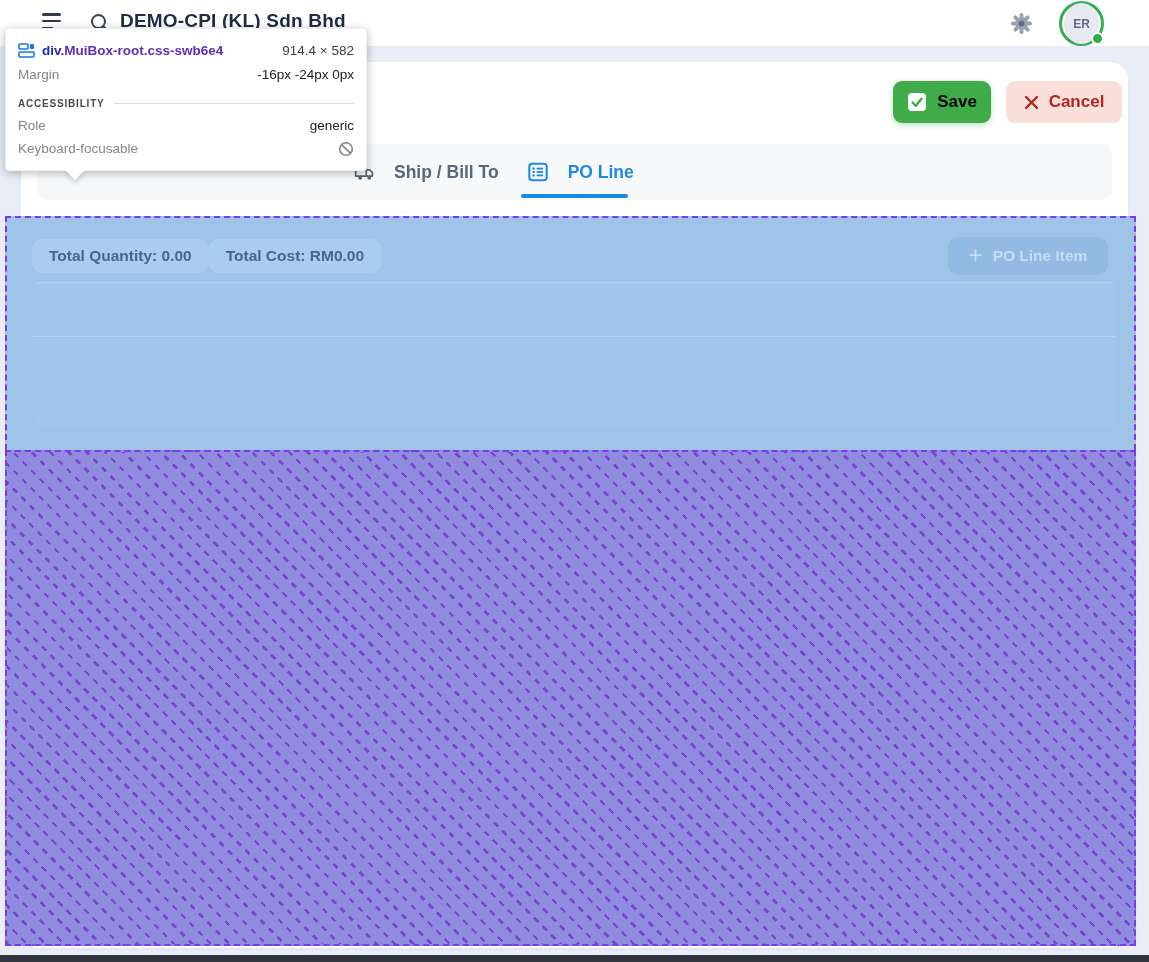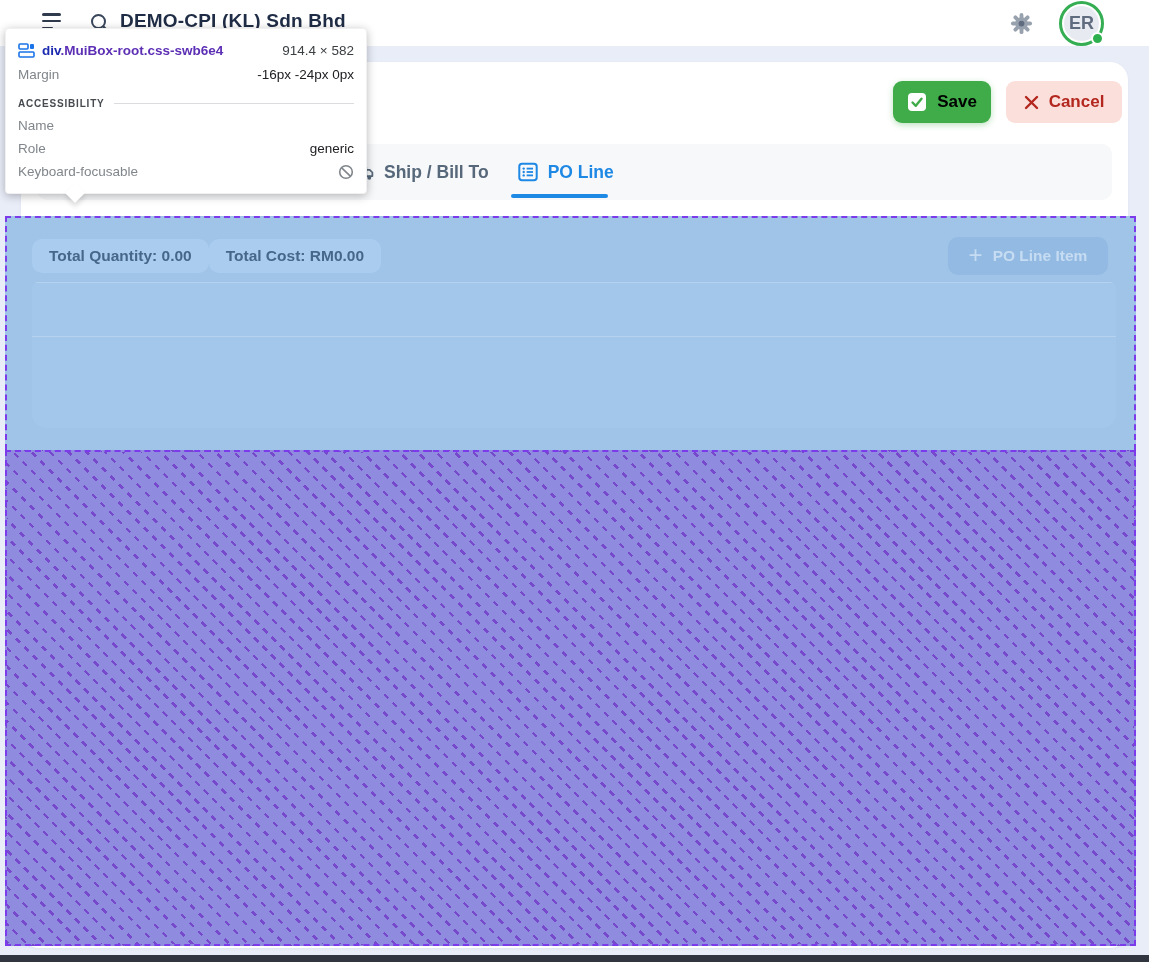--- a/index.html
+++ b/index.html
@@ -10,34 +10,34 @@
   .topbar { position:absolute; left:0; top:0; width:1149px; height:46px; background:#FFFFFF; z-index:5; display:flex; align-items:center;padding-left:24px; }
   .hamburger { position:absolute; left:42px; top:13px; width:20px; height:18px; cursor:pointer; }
   .hamburger .bar { height:2.6px; background:#2F3A4C; border-radius:2px; margin-bottom:4.2px; }
   .hamburger .bar:nth-child(1){ width:19px; }
   .hamburger .bar:nth-child(2){ width:19px; }
   .hamburger .bar:nth-child(3){ width:11px; }
   .searchicon { position:absolute; left:88px; top:11px; }
   .company-title { position:absolute; left:120px; top:10px; font-size:19px; font-weight:700; color:#1F2C45; letter-spacing:.2px; }
   .gear { position:absolute; left:1010px; top:12px; }
   .avatar { position:absolute; left:1059px; top:1px; width:45px; height:45px; border-radius:50%; border:3px solid #35AE53; background:#FFFFFF; display:flex; align-items:center; justify-content:center; }
-  .avatar-inner { width:35px; height:35px; border-radius:50%; background:#E8EAF1; display:flex; align-items:center; justify-content:center; font-size:18px; font-weight:700; color:#5F6B7E; }
+  .avatar-inner { width:35px; height:41px; border-radius:50%; background:#E8EAF1; display:flex; align-items:center; justify-content:center; font-size:12px; font-weight:700; color:#5F6B7E; }
   .avatar-dot { position:absolute; right:-3px; bottom:-2px; width:13px; height:13px; border-radius:50%; background:#2EAF4D; border:2px solid #FFFFFF; }
 
   
   .card { position:absolute; left:21px; top:62px; width:1107px; height:886px; background:#FFFFFF; border-radius:18px; box-shadow:0 1px 3px rgba(40,60,120,.06); }
 
   .btn { position:absolute; display:flex; align-items:center; justify-content:center; gap:10px; border-radius:9px; font-weight:700; font-size:17px; cursor:pointer; }
   .btn-save { left:893px; top:81px; width:98px; height:42px; background:#3FAC49; color:#000000; box-shadow:0 2px 6px rgba(63,172,73,.35); }
   .btn-cancel { left:1006px; top:81px; width:116px; height:42px; background:#FBDFDB; color:#B3271E; }
 
   
   .tabsbar { position:absolute; left:37px; top:144px; width:1075px; height:56px; background:#F7F8FA; border-radius:10px; }
   .tabs { position:absolute; left:354px; top:144px; height:56px; display:flex; align-items:center; gap:28px; }
-  .tab { position:relative; height:56px; display:flex; align-items:center; gap:9px; font-size:17.5px; font-weight:700; color:#56687A; cursor:pointer; }
+  .tab { position:relative; height:56px; display:flex; align-items:center; gap:19px; font-size:17.5px; font-weight:700; color:#56687A; cursor:pointer; }
   .tab.active { color:#1E88E5; }
   .tab.active::after { content:""; position:absolute; left:-6px; right:6px; bottom:2px; height:4px; border-radius:2px; background:#1E88E5; }
 
   
   .inspect-content { position:absolute; left:5px; top:216px; width:1131px; height:234px; background:#9FC4E8; border:2px dashed #7B3BEA; border-bottom:none; z-index:20; }
   .chips { position:absolute; left:25px; top:21px; display:flex; }
   .chip { background:#AACCEE; border-radius:10px; padding:8px 17px; font-size:15.5px; font-weight:700; color:#47678A; }
   .add-btn { position:absolute; right:26px; top:19px; width:160px; height:38px; border-radius:10px; background:#93BAE2; color:#C6DCF2; font-size:15.5px; font-weight:700; display:flex; align-items:center; justify-content:center; gap:10px; cursor:pointer; }
   .add-plus { font-size:24px; font-weight:400; line-height:1; margin-top:-2px; }
   .po-table { position:absolute; left:25px; top:64px; width:1084px; height:146px; background:#A2C7EA; border-radius:6px 6px 14px 14px; overflow:hidden; }
@@ -191,23 +191,20 @@
   </div>
   <div class="tt-row">
     <span class="tt-label">Margin</span>
     <span class="tt-value">-16px -24px 0px</span>
   </div>
   <div class="tt-acc">
     <span class="tt-acc-title">ACCESSIBILITY</span>
     <span class="tt-acc-line"></span>
   </div>
   <div class="tt-prop">
-    <span class="tt-label">Name</span>
-  </div>
-  <div class="tt-prop">
     <span class="tt-label">Role</span>
     <span class="tt-value">generic</span>
   </div>
   <div class="tt-prop">
     <span class="tt-label">Keyboard-focusable</span>
     <span class="tt-value">
       <svg width="16" height="16" viewBox="0 0 16 16">
           <circle cx="8" cy="8" r="6.3" fill="none" stroke="#80868B" stroke-width="1.6"></circle>
           <line x1="3.7" y1="3.9" x2="12.3" y2="12.1" stroke="#80868B" stroke-width="1.6"></line>
         </svg>

